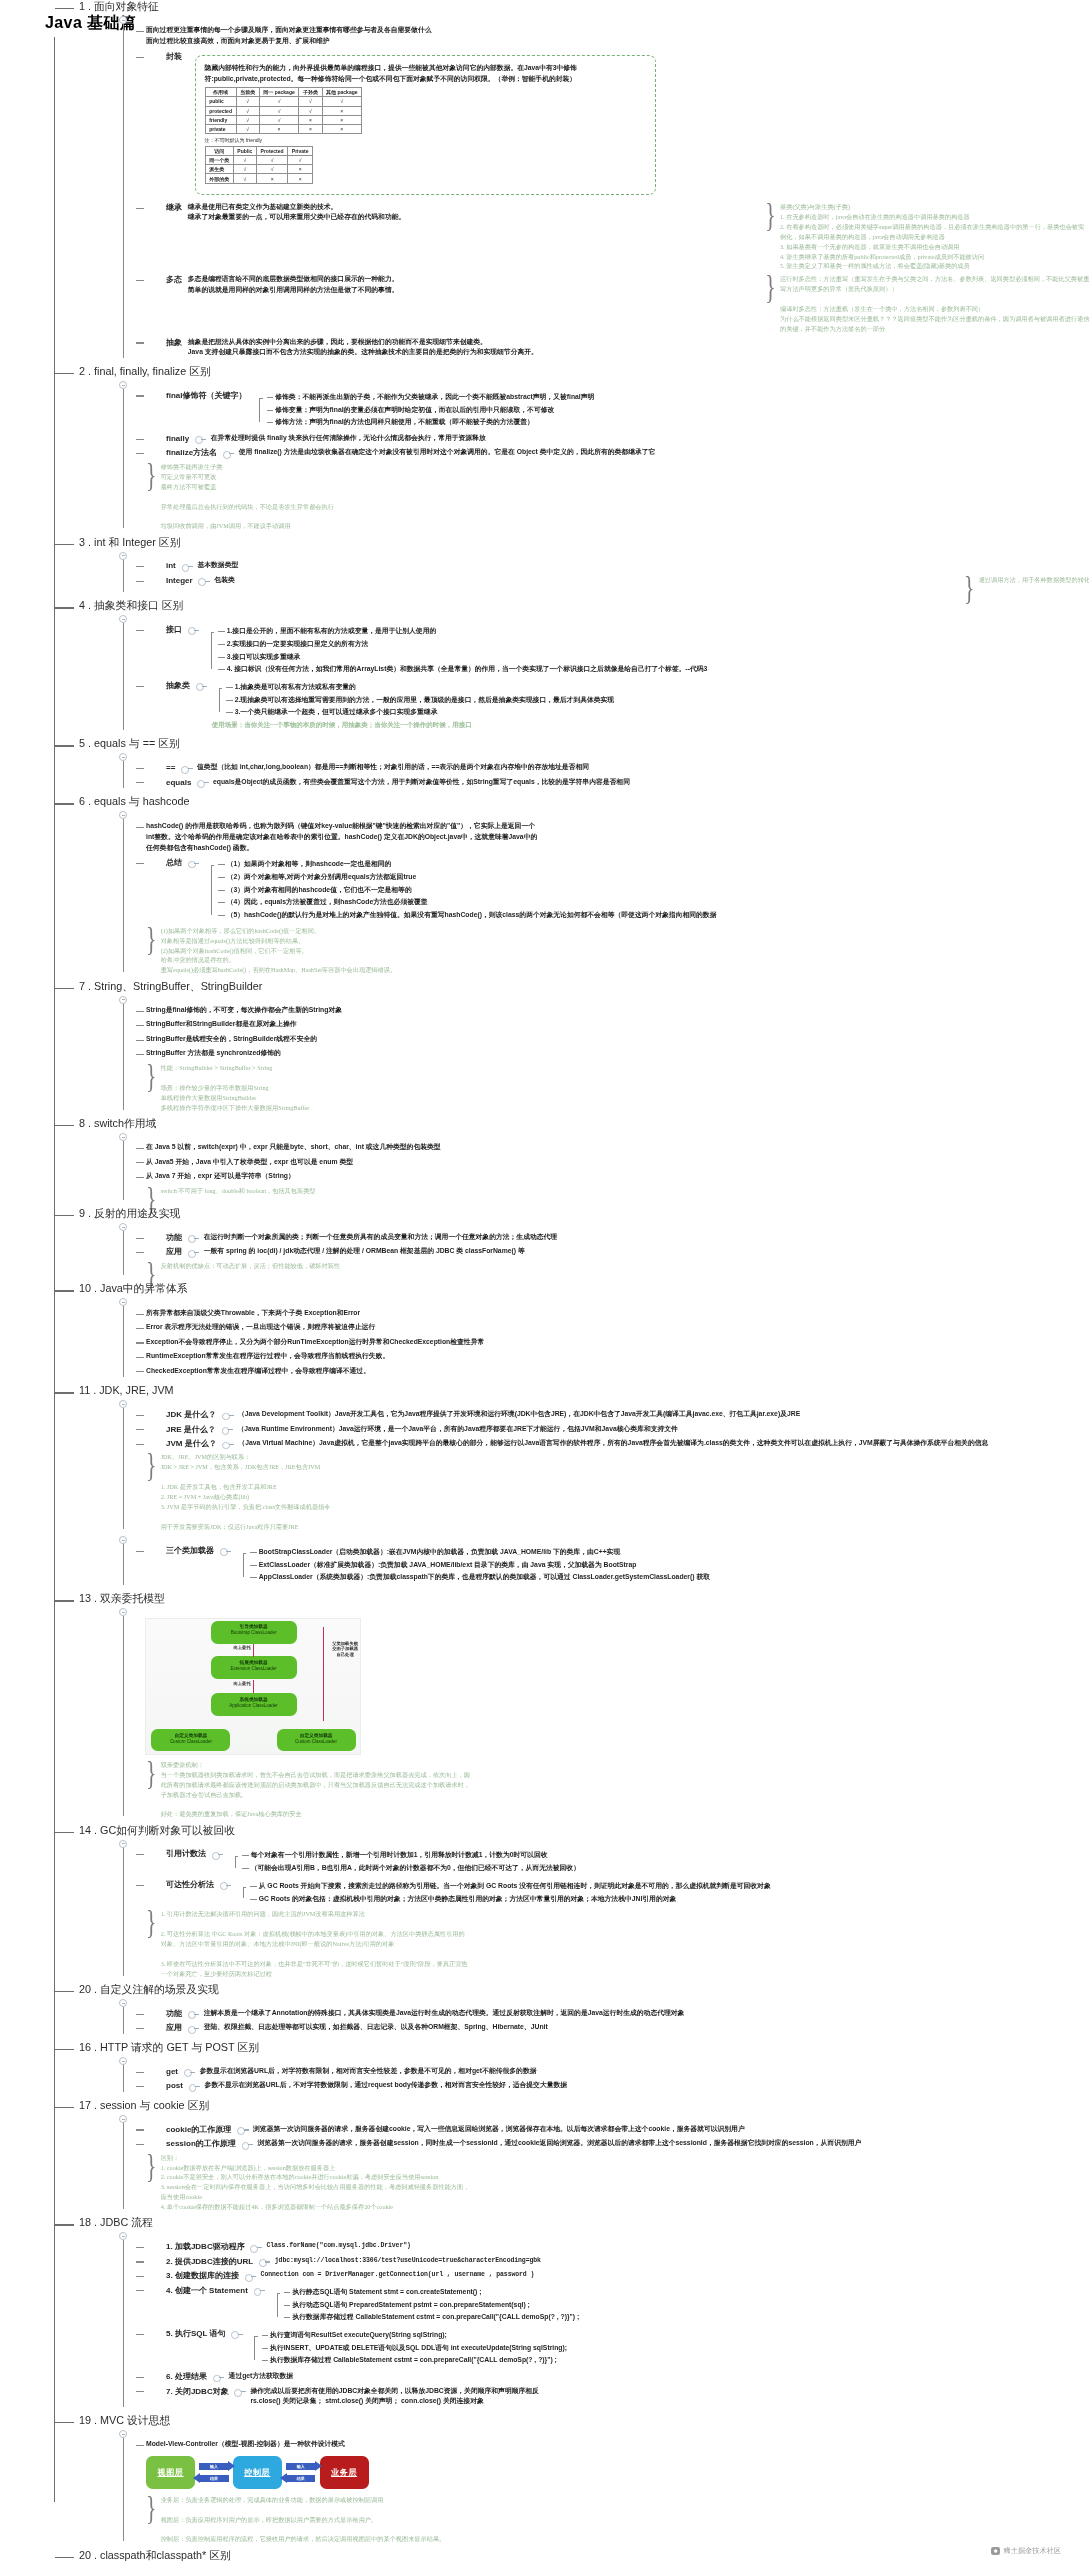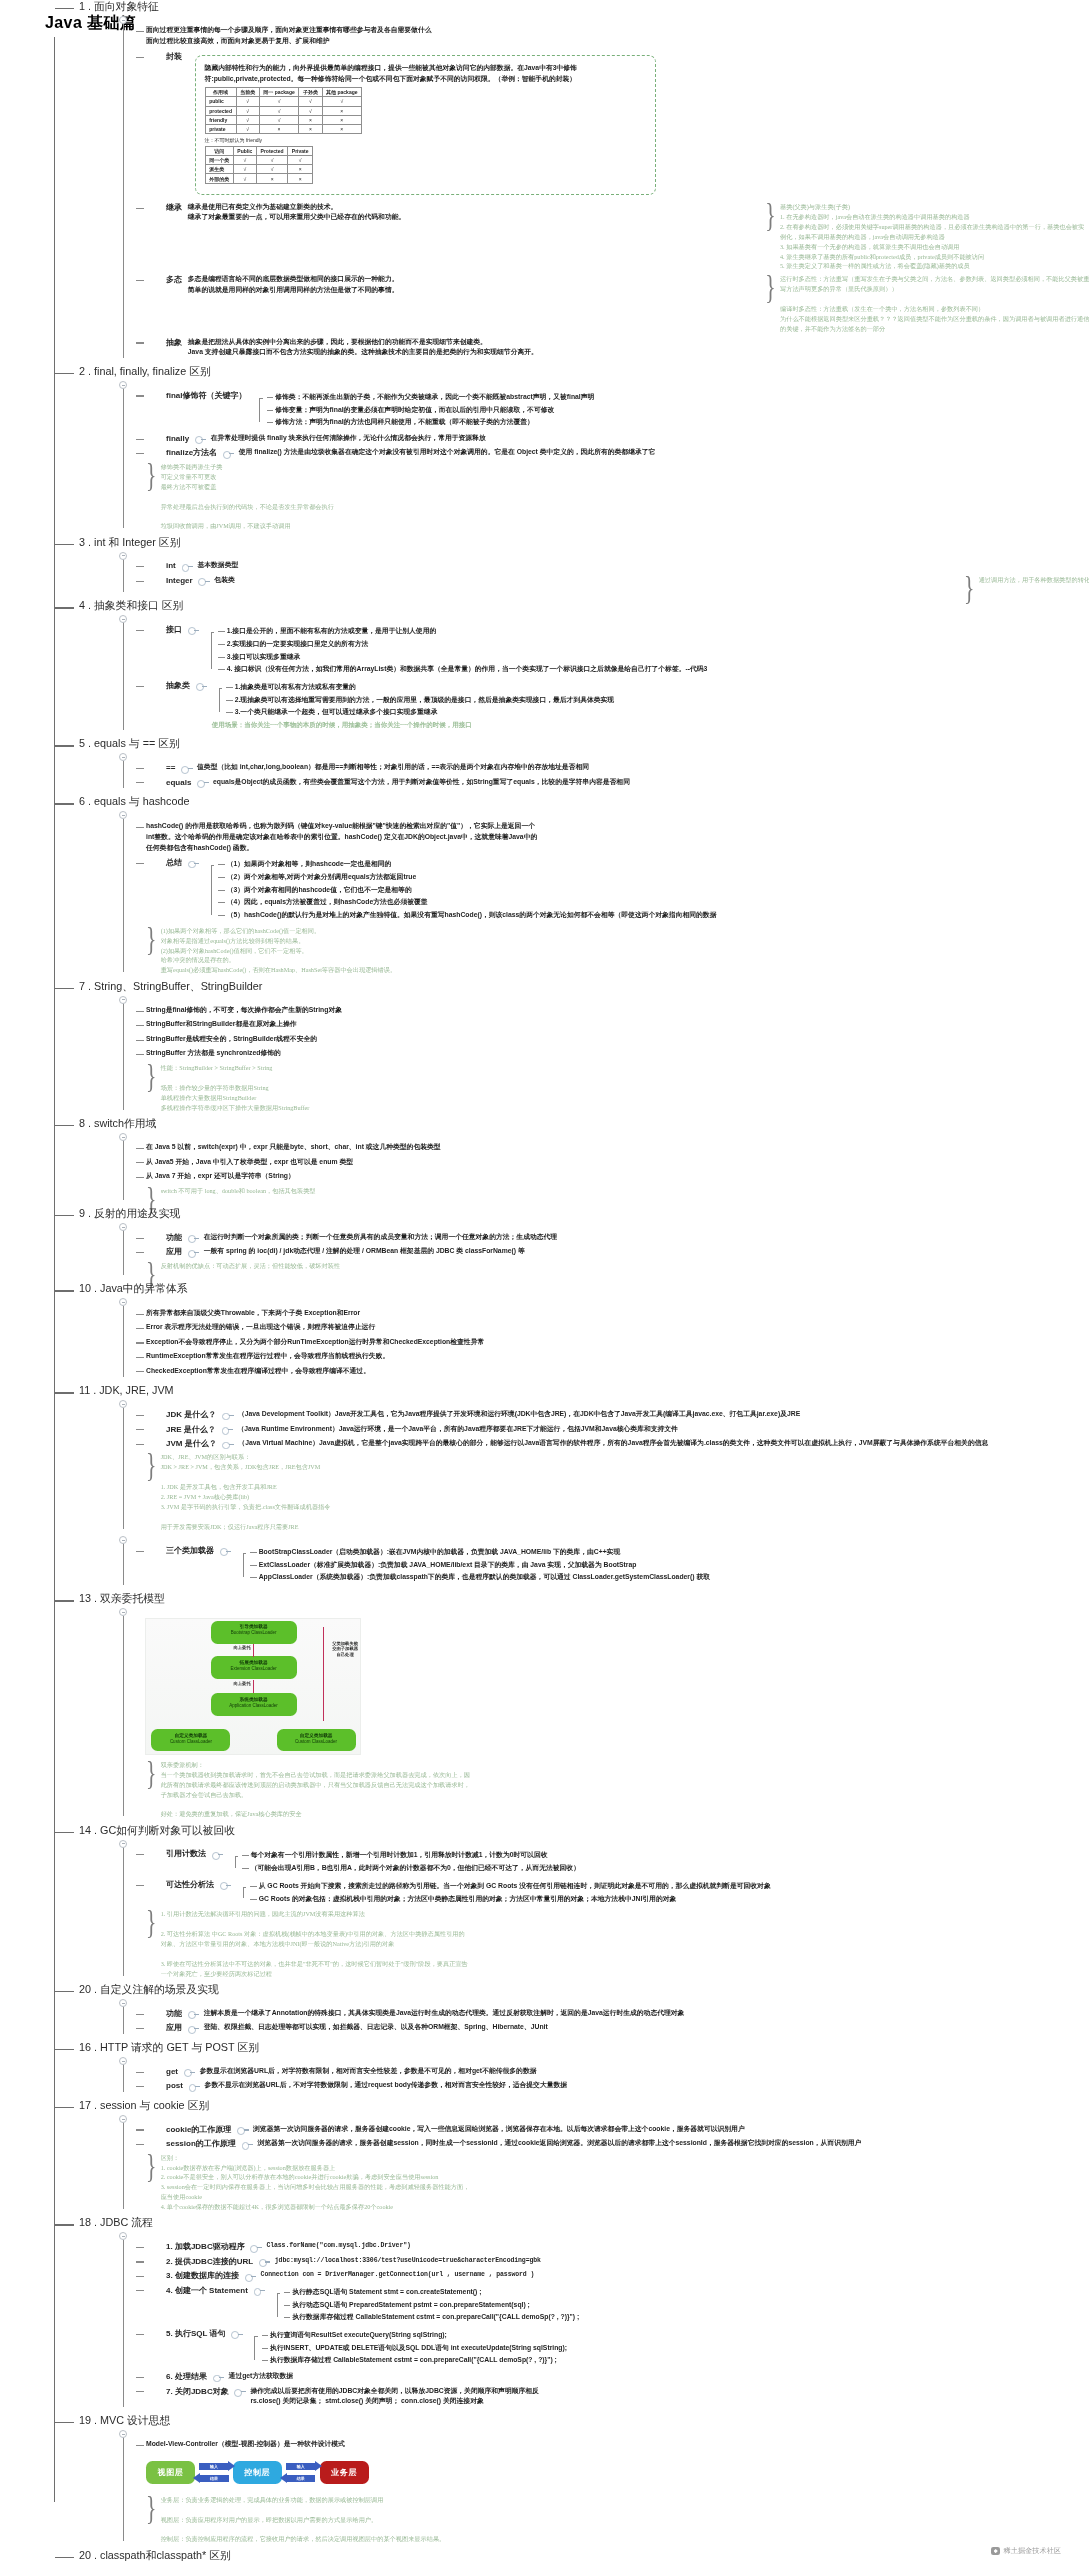--- a/index.html
+++ b/index.html
@@ -299,25 +299,26 @@
   }
 
   
   .mvc {
     position: relative;
     display: flex;
     align-items: center;
     margin: 5.8px 0 5.8px 10px;
   }
   .mvc-box {
-    width: 49px; height: 23px;
+    width: 49px; height: 33px;
     border-radius: 6.5px;
     display: flex; align-items: center; justify-content: center;
     color: #fff; font-size: 8px; font-weight: 700;
     letter-spacing: 0.7px;
+    text-decoration: underline;
   }
   .mvc-view { background: #7ac143; }
   .mvc-ctrl { background: #2ea9e0; }
   .mvc-biz  { background: #b91c1c; }
   .mvc-conn {
     position: relative;
     width: 35px; height: 33px;
     margin: 0 1.4px;
   }
   .mvc-arrow {

